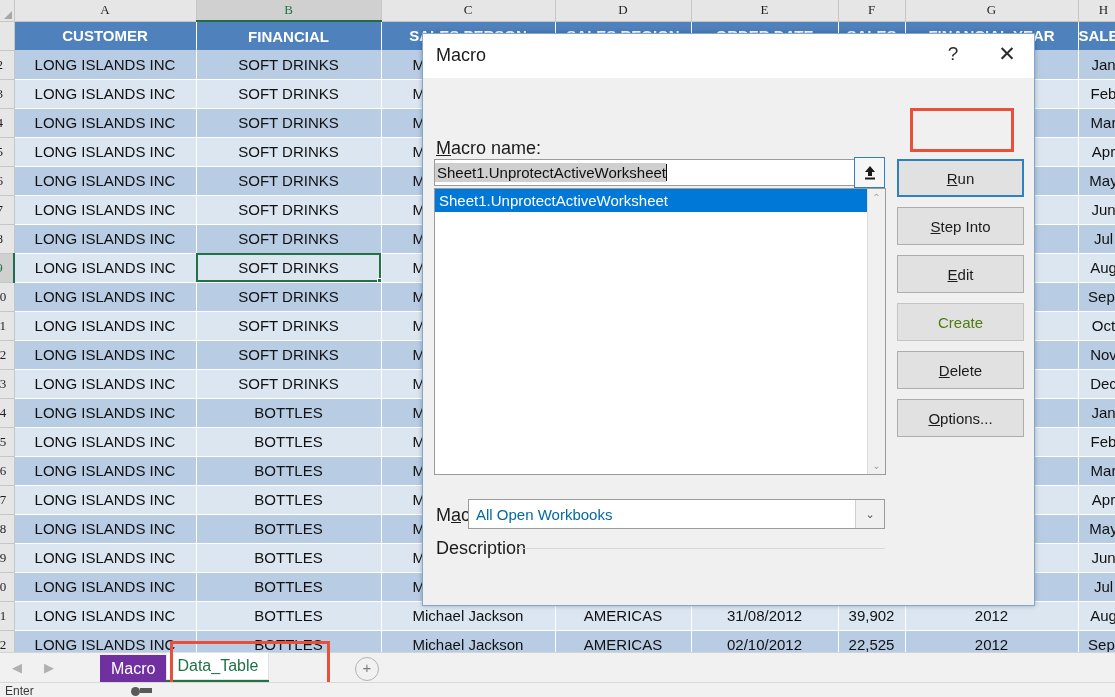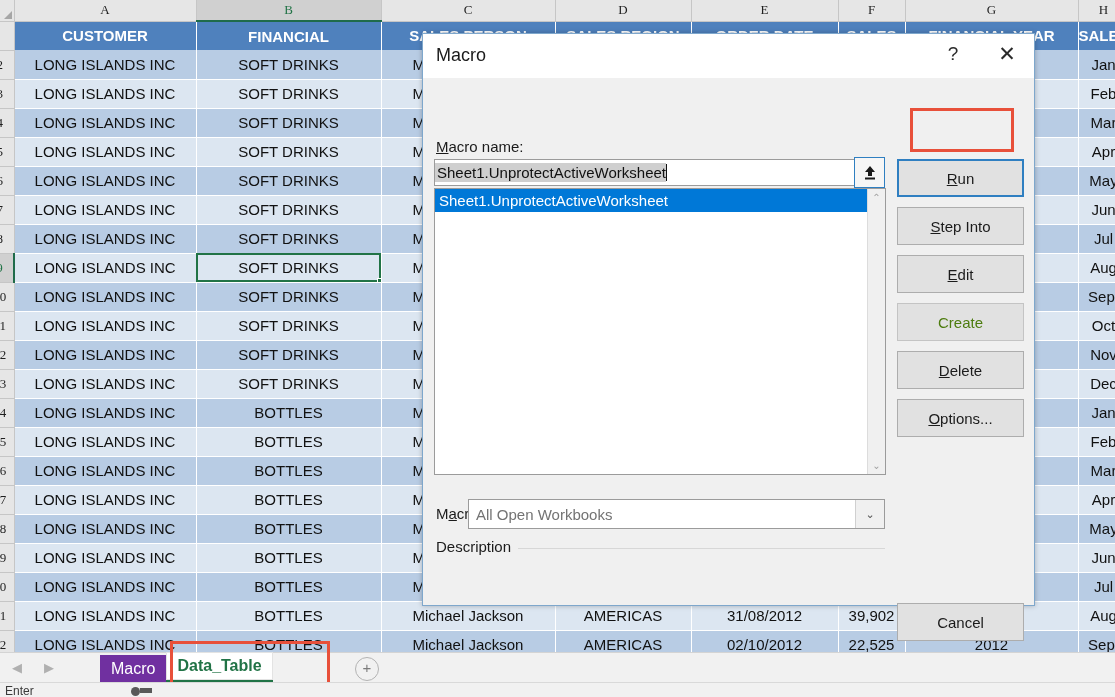--- a/index.html
+++ b/index.html
@@ -142,21 +142,21 @@
   }
   .tabs {
     position: absolute; left: 100px; top: 0;
     display: flex; align-items: flex-end; height: 30px;
   }
   .tab {
     height: 28px;
     padding: 0 11px;
     display: flex; align-items: center;
     font-size: 16px;
-    font-weight: bold;
+    font-weight: normal;
     white-space: nowrap;
   }
   .tab.macro {
     background: #7030a0;
     color: #ffffff;
     font-weight: normal;
   }
   .tab.active {
     background: #ffffff;
     color: #217346;
@@ -228,21 +228,21 @@
     display: flex; align-items: center; justify-content: center;
     color: #2b2b2b; font-size: 19px;
   }
   .dlg-btn-help { right: 58px; }
   .dlg-btn-close { right: 4px; font-size: 21px; font-weight: 300; }
 
   .dlg-body { position: relative; height: 529px; }
 
   .lbl {
     position: absolute;
-    font-size: 15px; color: #1b1b1b;
+    font-size: 18px; color: #1b1b1b;
   }
   .lbl u { text-decoration: underline; }
 
   .macro-name-label { left: 13px; top: 60px; }
 
   .name-input {
     position: absolute;
     left: 11px; top: 81px;
     width: 421px; height: 27px;
     background: #ffffff;
@@ -312,21 +312,21 @@
     position: absolute;
     left: 45px; top: 421px;
     width: 417px; height: 30px;
     background: #ffffff;
     border: 1px solid #9b9b9b;
     box-sizing: border-box;
     display: flex; align-items: center;
   }
   .combo .val {
     padding-left: 7px;
-    font-size: 15px; color: #737373;
+    font-size: 15px; color: #0369a1;
     flex: 1;
   }
   .combo .drop {
     width: 28px; height: 28px;
     background: #f0f0f0;
     border-left: 1px solid #d0d0d0;
     display: flex; align-items: center; justify-content: center;
     color: #555; font-size: 11px;
   }
 
@@ -737,20 +737,19 @@
         </div>
       <div class="btn disabled btn-create">Create</div>
       <div class="btn btn-delete">
           <u>D</u>
           <span>elete</span>
         </div>
       <div class="btn btn-options">
           <u>O</u>
           <span>ptions...</span>
         </div>
-      <div class="btn btn-cancel">Cancel</div>
 
     </div>
   </div>
 
   <div class="run-highlight"></div>
 
 </div>
 
 </body></html>

